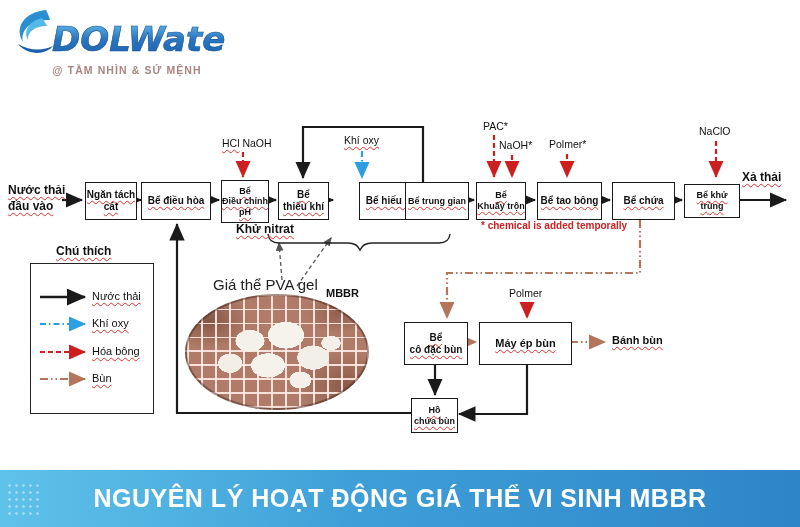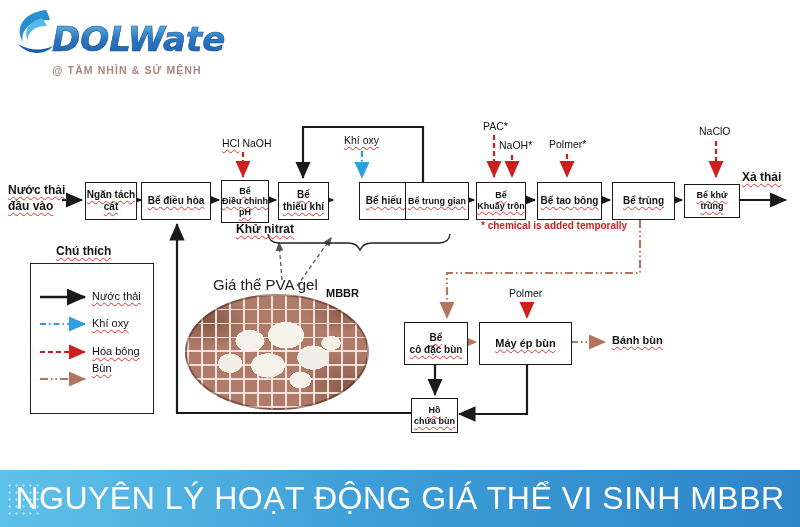--- a/index.html
+++ b/index.html
@@ -38,21 +38,21 @@
       radial-gradient(70px 50px at 88% 80%, rgba(70,30,18,.35), rgba(0,0,0,0) 70%),
       radial-gradient(50px 30px at 85% 15%, rgba(70,30,18,.3), rgba(0,0,0,0) 70%);}
   #pva-title{position:absolute;left:213px;top:276px;font-size:15px;color:#222;z-index:3;}
   
   #banner{position:absolute;left:0;top:470px;width:800px;height:57px;
     background:linear-gradient(90deg,#5fc2e9 0%,#3e9fd8 45%,#2e85c8 100%);
     display:flex;align-items:center;justify-content:center;}
   #banner::before{content:"";position:absolute;left:6px;top:12px;width:34px;height:36px;opacity:.55;
     background-image:radial-gradient(circle, rgba(255,255,255,.8) 1px, rgba(0,0,0,0) 1.5px);
     background-size:7px 7px;}
-  #banner-title{color:#fff;font-size:32px;font-weight:normal;letter-spacing:.5px;}
+  #banner-title{color:#fff;font-size:25px;font-weight:bold;letter-spacing:.5px;}
   
   #logo{position:absolute;left:10px;top:6px;width:215px;height:76px;}
   #tagline{position:absolute;left:22px;top:58px;width:190px;text-align:center;
     font-size:10.5px;font-weight:bold;letter-spacing:1.1px;color:#a98480;}
   svg text{font-family:"DejaVu Sans","Liberation Sans",sans-serif;}
   #connectors{position:absolute;left:0;top:0;z-index:1;}
   .note{position:absolute;font-size:10px;font-weight:bold;color:#cc2020;white-space:nowrap;z-index:3;}
 </style>
 </head>
 <body>
@@ -175,21 +175,21 @@
     <span class="sp">Bể trung gian</span>
   </div>
   <div class="box small" style="left:476px;top:182px;width:48px;height:36px;">
     <span class="sp">Bể</span>
     <span class="sp">Khuấy trộn</span>
   </div>
   <div class="box" style="left:537px;top:182px;width:63px;height:36px;">
     <span class="sp">Bể tao bông</span>
   </div>
   <div class="box" style="left:612px;top:182px;width:61px;height:36px;">
-    <span class="sp">Bể trùng</span>
+    <span class="sp">Bể chứa</span>
   </div>
   <div class="box small" style="left:684px;top:184px;width:54px;height:32px;">
     <span class="sp">Bể khử trùng</span>
   </div>
 
   <div class="box" style="left:404px;top:322px;width:62px;height:41px;">
     <span class="sp">Bể</span>
     <span class="sp">cô đặc bùn</span>
   </div>
   <div class="box" style="left:479px;top:322px;width:91px;height:41px;font-size:11px;">
@@ -217,19 +217,19 @@
   <div class="lbl bold sp" style="left:612px;top:334px;font-size:11px;">Bánh bùn</div>
 
   <div id="pva-title">Giá thể PVA gel</div>
   <div id="pva-img"></div>
 
   <div id="legend-title" class="sp">Chú thích</div>
   <div id="legend-box"></div>
   <div class="legend-label sp" style="top:290px;">Nước thải</div>
   <div class="legend-label sp" style="top:317px;">Khí oxy</div>
   <div class="legend-label sp" style="top:345px;">Hóa bông</div>
-  <div class="legend-label sp" style="top:362px;">Bùn</div>
+  <div class="legend-label sp" style="top:372px;">Bùn</div>
 
   <div id="banner">
     <div id="banner-title">NGUYÊN LÝ HOẠT ĐỘNG GIÁ THỂ VI SINH MBBR</div>
   </div>
 
 </div>
 
 </body></html>

